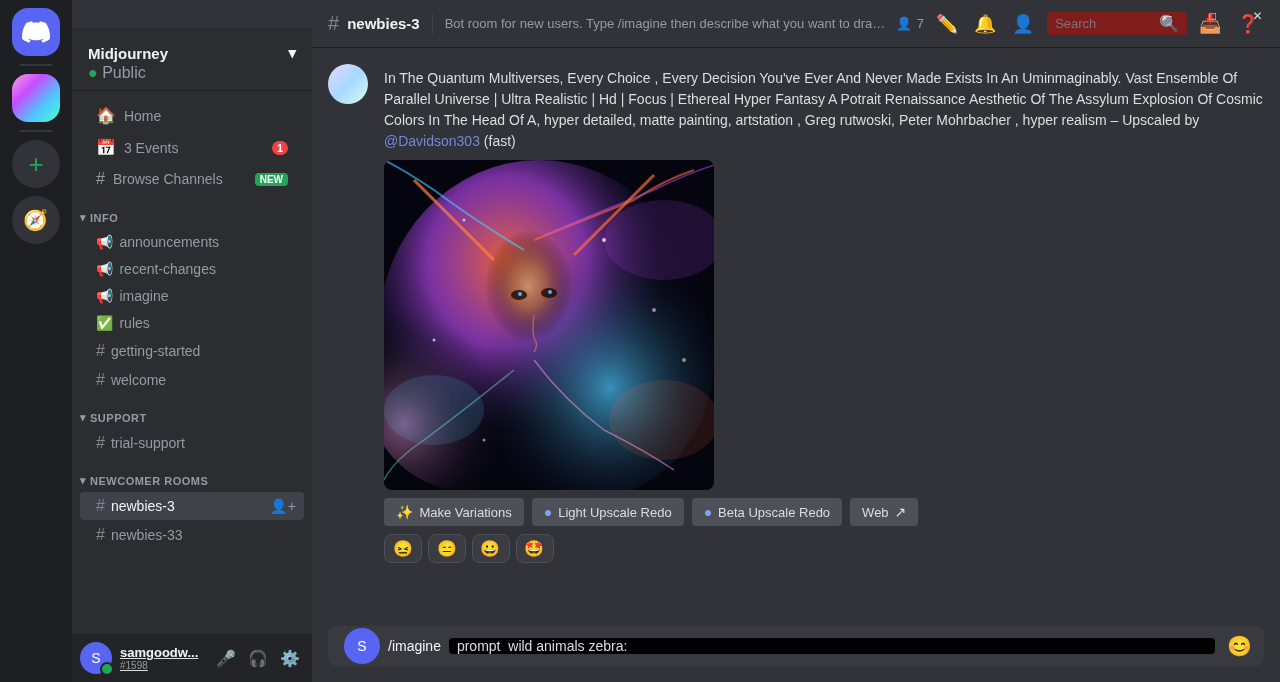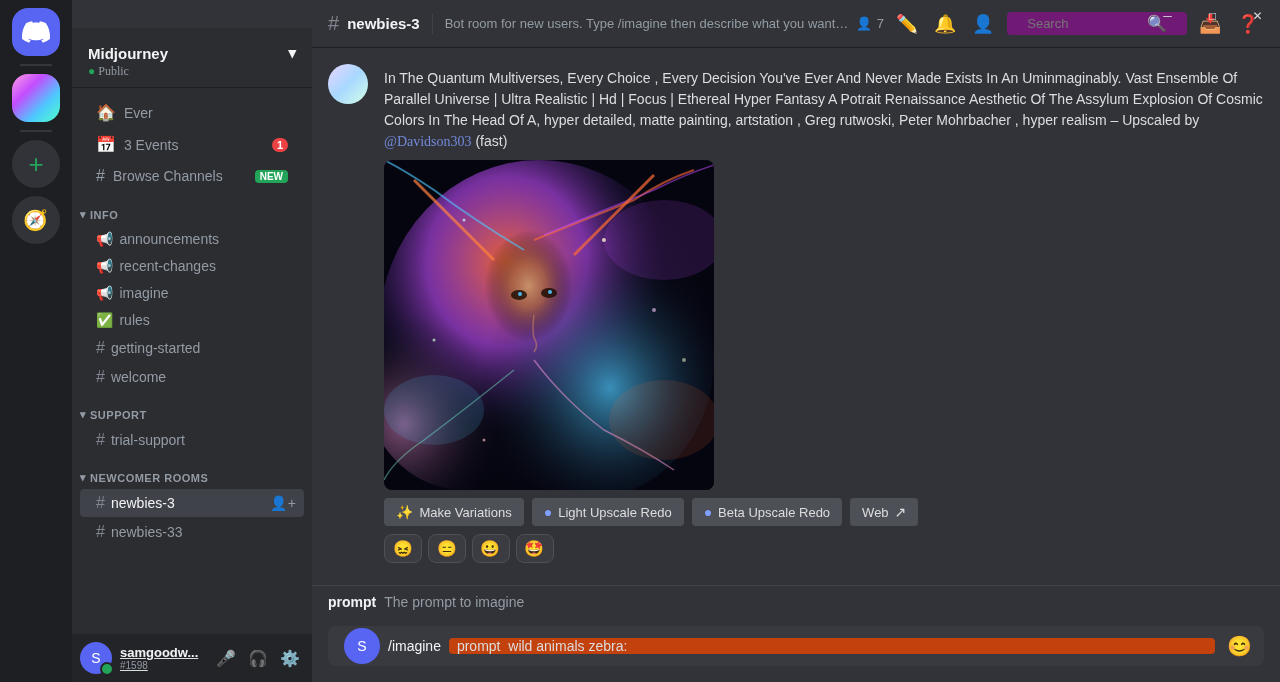--- a/index.html
+++ b/index.html
@@ -71,24 +71,23 @@
     .sidebar-header-title {
       display: flex;
       align-items: center;
       justify-content: space-between;
       font-size: 15px;
       font-weight: 600;
       color: #f2f3f5;
       cursor: pointer;
     }
     .sidebar-header-subtitle {
-      font-size: 12px;
+      font-size: 16px;
       color: #949ba4;
       margin-top: 2px;
-      font-family: Liberation Serif, serif;
     }
     .sidebar-content {
       flex: 1;
       overflow-y: auto;
       padding: 8px 0;
     }
     .sidebar-item {
       display: flex;
       align-items: center;
       padding: 6px 16px;
@@ -220,45 +219,45 @@
     .topbar-btn {
       background: none; border: none; color: #949ba4; cursor: pointer;
       font-size: 18px; padding: 4px; border-radius: 4px;
       display: flex; align-items: center;
     }
     .topbar-badge {
       display: flex; align-items: center; gap: 4px;
       font-size: 13px; color: #949ba4;
     }
     .search-bar {
-      background: #701a75;
+      background: #7f1d1d;
       border-radius: 4px;
-      padding: 2px 20px;
-      display: flex;
-      align-items: center;
-      gap: 20px;
+      padding: 2px 8px;
+      display: flex;
+      align-items: center;
+      gap: 4px;
       min-width: 140px;
       cursor: text;
     }
     .search-bar input {
       background: none; border: none; outline: none;
       color: #949ba4; font-size: 13px; width: 100px;
     }
 
     
     .messages-area {
       flex: 1;
       overflow-y: auto;
       padding: 16px 16px 8px;
     }
     .message-block { display: flex; gap: 16px; margin-bottom: 16px; }
     .message-content { flex: 1; }
     .message-header { display: flex; align-items: baseline; gap: 8px; margin-bottom: 4px; }
     .message-text { font-size: 14px; color: #dcddde; line-height: 1.5; }
-    .message-text .mention { color: #7289da; font-weight: 500; font-family: Liberation Serif, serif; }
+    .message-text .mention { color: #7289da; font-weight: 500; }
 
     
     .ai-image-container {
       margin-top: 8px;
       border-radius: 8px;
       overflow: hidden;
       width: 330px;
     }
     .ai-image {
       width: 330px;
@@ -357,21 +356,21 @@
       padding: 0 8px 0 16px;
       gap: 8px;
     }
     .input-prefix {
       color: #f2f3f5;
       font-size: 14px;
       font-weight: 500;
       white-space: nowrap;
     }
     .input-field-wrapper {
-      background: #c2410c;
+      background: #000000;
       border-radius: 4px;
       padding: 0 8px;
       display: flex;
       align-items: center;
       flex: 1;
     }
     .input-field {
       background: none;
       border: none;
       outline: none;
@@ -448,21 +447,21 @@
     </div>
     <div class="sidebar-header-subtitle">
       <span style="color: #23a559;">●</span> <span>Public</span>
     </div>
   </div>
 
   <div class="sidebar-content">
 
     <div class="sidebar-item">
       <span class="icon">🏠</span>
-      <span>Ever</span>
+      <span>Home</span>
     </div>
     <div class="sidebar-item">
       <span class="icon">📅</span>
       <span>3 Events</span>
       <span class="badge">1</span>
     </div>
     <div class="sidebar-item">
       <span class="icon">#</span>
       <span>Browse Channels</span>
       <span class="badge-new">NEW</span>
@@ -671,24 +670,20 @@
             <span>😀</span>
           </div>
           <div class="reaction">
             <span>🤩</span>
           </div>
         </div>
       </div>
     </div>
   </div>
 
-  <div class="prompt-tooltip">
-    <span class="prompt-label">prompt</span>
-    <span>The prompt to imagine</span>
-  </div>
 
   <div class="input-area">
     <div class="input-box">
       <div class="input-avatar">S</div>
       <span class="input-prefix">/imagine</span>
       <div class="input-field-wrapper">
         <input class="input-field" type="text" value="prompt  wild animals zebra:" style="">
       </div>
       <button class="input-btn">
         <span>😊</span>

